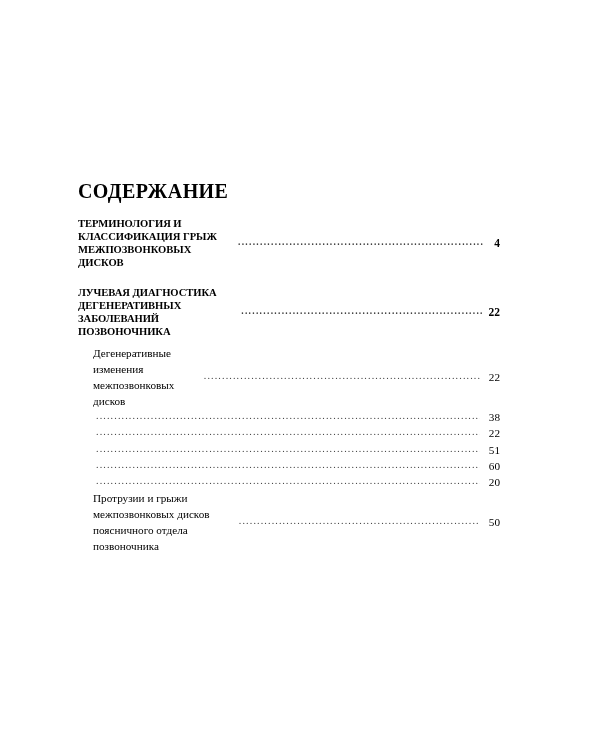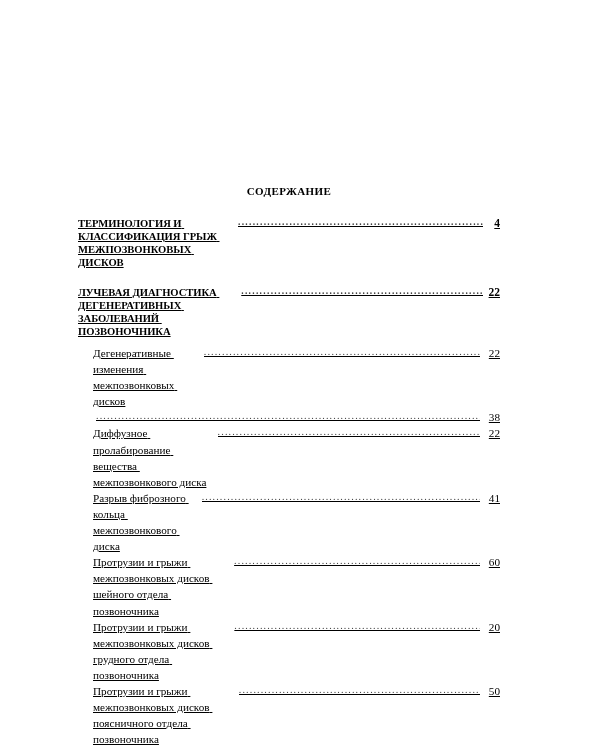--- a/index.html
+++ b/index.html
@@ -21,33 +21,32 @@
     overflow: hidden;
     background: #ffffff;
   }
   .toc-block {
     position: absolute;
     left: 78px;
     top: 183px;
     width: 422px;
   }
   .toc-title {
-    text-align: center;
+    text-align: left;
     font-weight: bold;
-    font-size: 11px;
+    font-size: 20px;
     letter-spacing: 0.4px;
     margin: 0 0 18px 0;
     line-height: 16px;
   }
   
   .entry {
     display: flex;
-    align-items: flex-start;
+    align-items: center;
     width: 100%;
-    text-decoration: underline;
   }
   .entry .label {
     white-space: pre-wrap;
     flex: 0 1 auto;
   }
   .entry .leader {
     flex: 1 1 auto;
     min-width: 8px;
     overflow: hidden;
     white-space: nowrap;
@@ -128,39 +127,35 @@
         <span class="leader">................................................................................................................................................................................</span>
         <span class="pageno">22</span>
       </div>
 
       <div class="entry sub-entry">
         <span class="leader">................................................................................................................................................................................</span>
         <span class="pageno">38</span>
       </div>
 
       <div class="entry sub-entry">
-        <span class="label">Диффузное пролабирование вещества межпозвонкового диска</span>
         <span class="leader">................................................................................................................................................................................</span>
         <span class="pageno">22</span>
       </div>
 
       <div class="entry sub-entry">
-        <span class="label">Разрыв фиброзного кольца межпозвонкового диска</span>
         <span class="leader">................................................................................................................................................................................</span>
-        <span class="pageno">41</span>
+        <span class="pageno">51</span>
       </div>
 
       <div class="entry sub-entry">
-        <span class="label">Протрузии и грыжи межпозвонковых дисков шейного отдела позвоночника</span>
         <span class="leader">................................................................................................................................................................................</span>
         <span class="pageno">60</span>
       </div>
 
       <div class="entry sub-entry">
-        <span class="label">Протрузии и грыжи межпозвонковых дисков грудного отдела позвоночника</span>
         <span class="leader">................................................................................................................................................................................</span>
         <span class="pageno">20</span>
       </div>
 
       <div class="entry sub-entry">
         <span class="label">Протрузии и грыжи межпозвонковых дисков поясничного отдела позвоночника</span>
         <span class="leader">................................................................................................................................................................................</span>
         <span class="pageno">50</span>
       </div>
 

